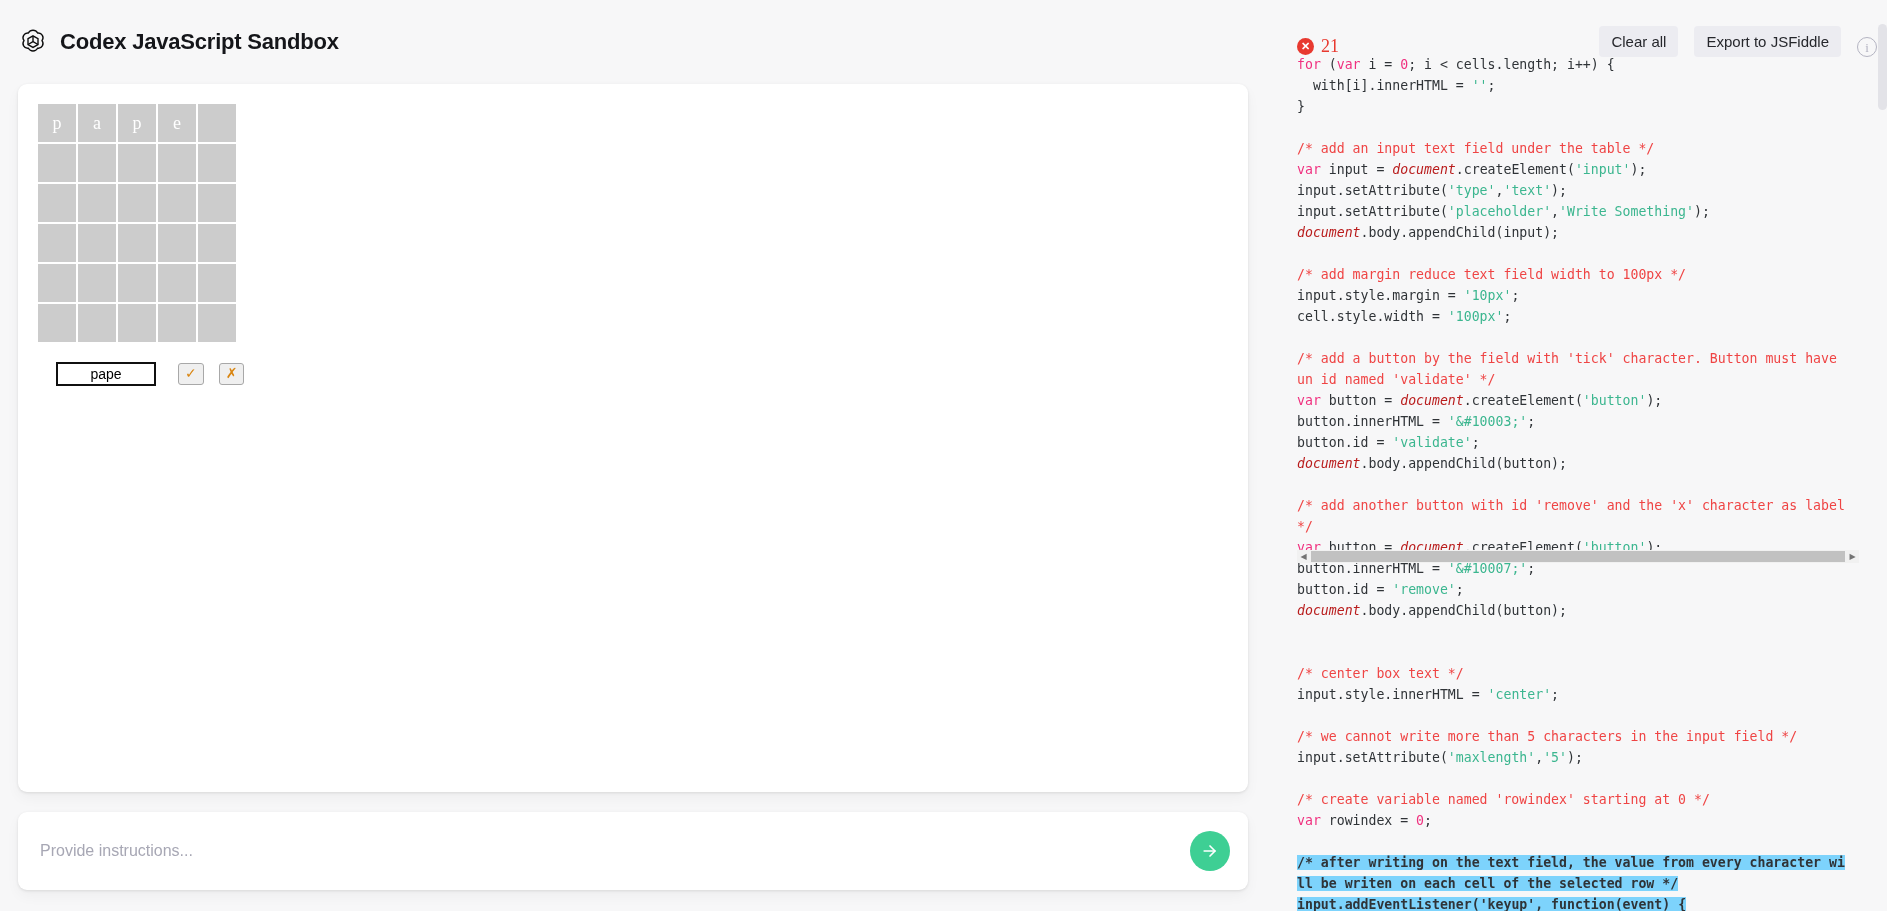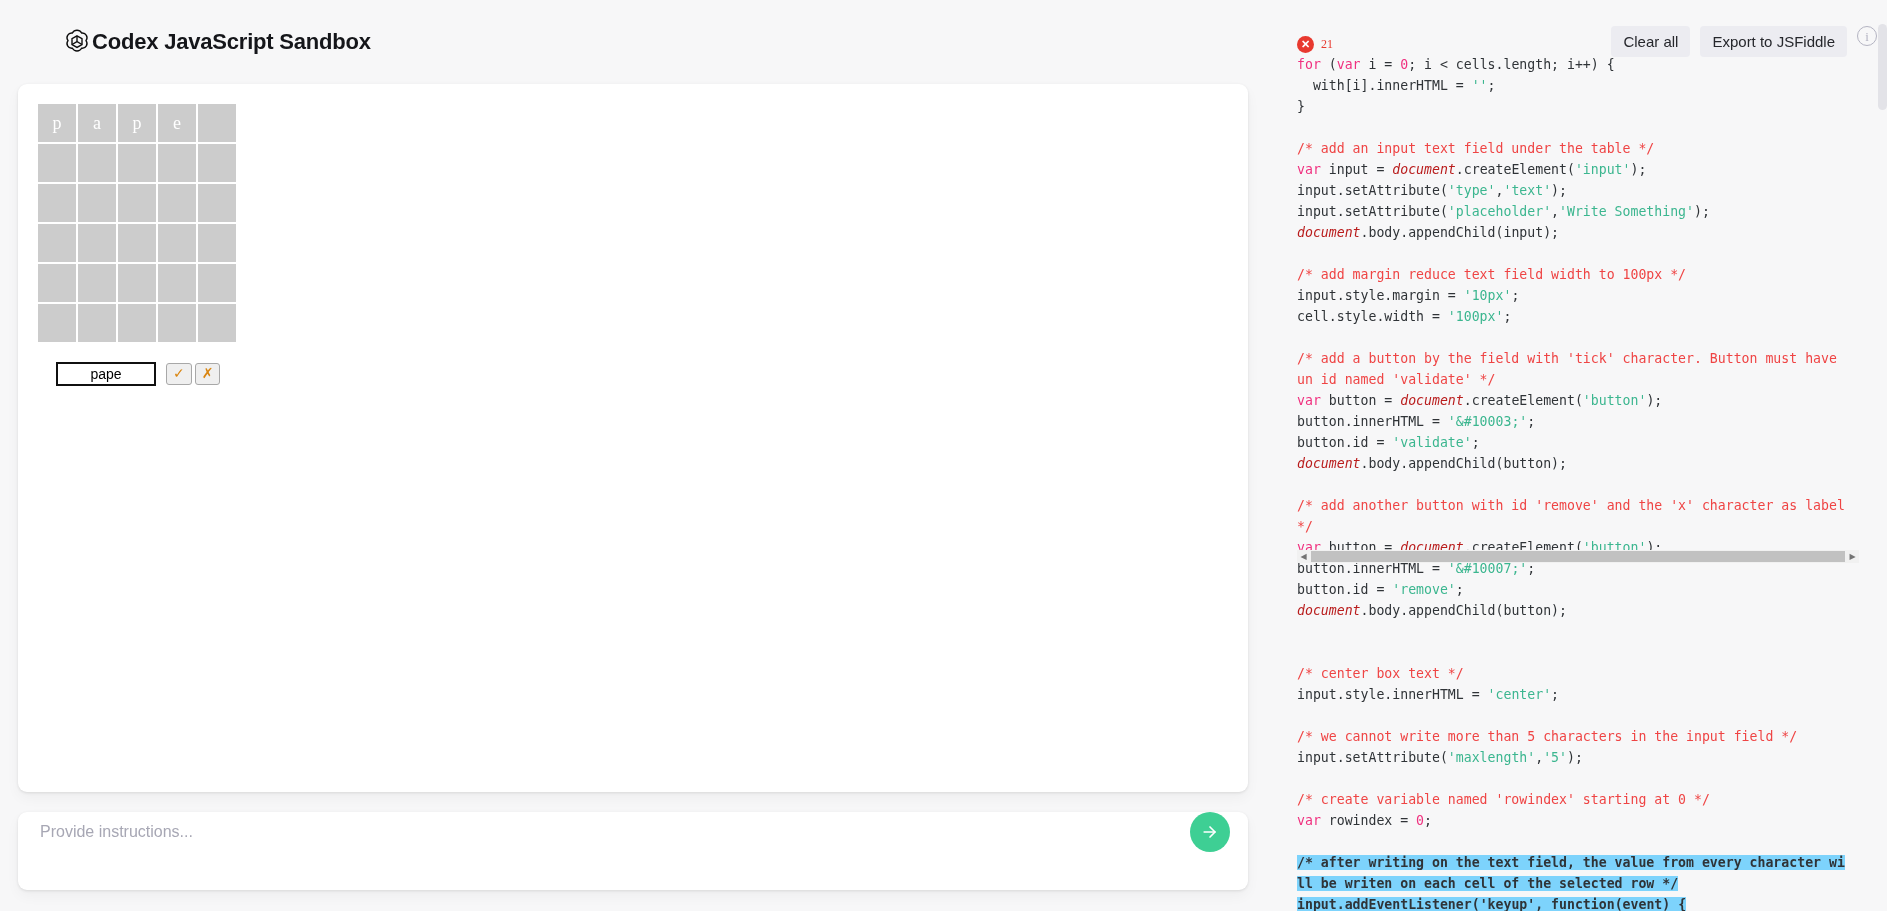--- a/index.html
+++ b/index.html
@@ -25,22 +25,22 @@
     background: #f7f7f8;
     display: flex;
     flex-direction: column;
     padding: 0;
   }
   .topbar {
     height: 84px;
     display: flex;
     align-items: center;
     padding-left: 18px;
-    flex: 0 0 auto;
-    margin-left: 44px;
+    gap: 12px;
+    flex: 0 0 auto;
   }
   .brand-logo { width: 30px; height: 30px; display: block; }
   .brand-title {
     font-size: 22px;
     font-weight: bold;
     color: #15161a;
     letter-spacing: -0.2px;
     font-family: "Liberation Sans", sans-serif;
   }
 
@@ -70,21 +70,21 @@
     vertical-align: middle;
     font-family: "Liberation Serif", serif;
     font-size: 18px;
     padding: 0;
   }
 
   .field-row {
     margin-top: 8px;
     display: flex;
     align-items: center;
-    gap: 0;
+    gap: 12px;
     padding-left: 10px;
   }
   .txt-input {
     width: 100px;
     margin: 10px;
     text-align: center;
     font-family: "Liberation Sans", sans-serif;
     font-size: 14px;
     padding: 2px 4px;
     border: 2px solid #101010;
@@ -109,20 +109,21 @@
   }
 
   .prompt-card {
     margin: 20px 18px 0 18px;
     background: #ffffff;
     border-radius: 9px;
     box-shadow: 0 1px 3px rgba(0,0,0,0.10), 0 6px 14px rgba(0,0,0,0.04);
     height: 78px;
     position: relative;
     display: flex;
+    align-items: center;
     padding: 0 18px 0 20px;
     flex: 0 0 auto;
   }
   .prompt-input {
     flex: 1;
     border: none;
     outline: none;
     font-family: "Liberation Sans", sans-serif;
     font-size: 16px;
     color: #2a2a31;
@@ -150,22 +151,22 @@
     height: 911px;
     background: #f7f7f8;
     overflow: hidden;
     padding: 0;
   }
   .code-toolbar {
     position: absolute;
     top: 26px;
     right: 10px;
     display: flex;
-    align-items: flex-start;
-    gap: 10px;
+    align-items: flex-end;
+    gap: 16px;
     z-index: 5;
   }
   .tb-btn {
     background: #ececf1;
     border: none;
     border-radius: 4px;
     font-family: "Liberation Sans", sans-serif;
     font-size: 15px;
     color: #26272c;
     padding: 7px 12px;
@@ -205,21 +206,21 @@
     font-weight: bold;
     display: flex;
     align-items: center;
     justify-content: center;
     font-family: "Liberation Sans", sans-serif;
     line-height: 1;
   }
   .err-count {
     color: #e8392f;
     font-family: "Liberation Serif", serif;
-    font-size: 12px;
+    font-size: 18px;
     text-align: right;
   }
 
   pre.code {
     position: absolute;
     top: 55px;
     left: 31px;
     right: 0;
     margin: 0;
     font-family: "Liberation Mono", monospace;

